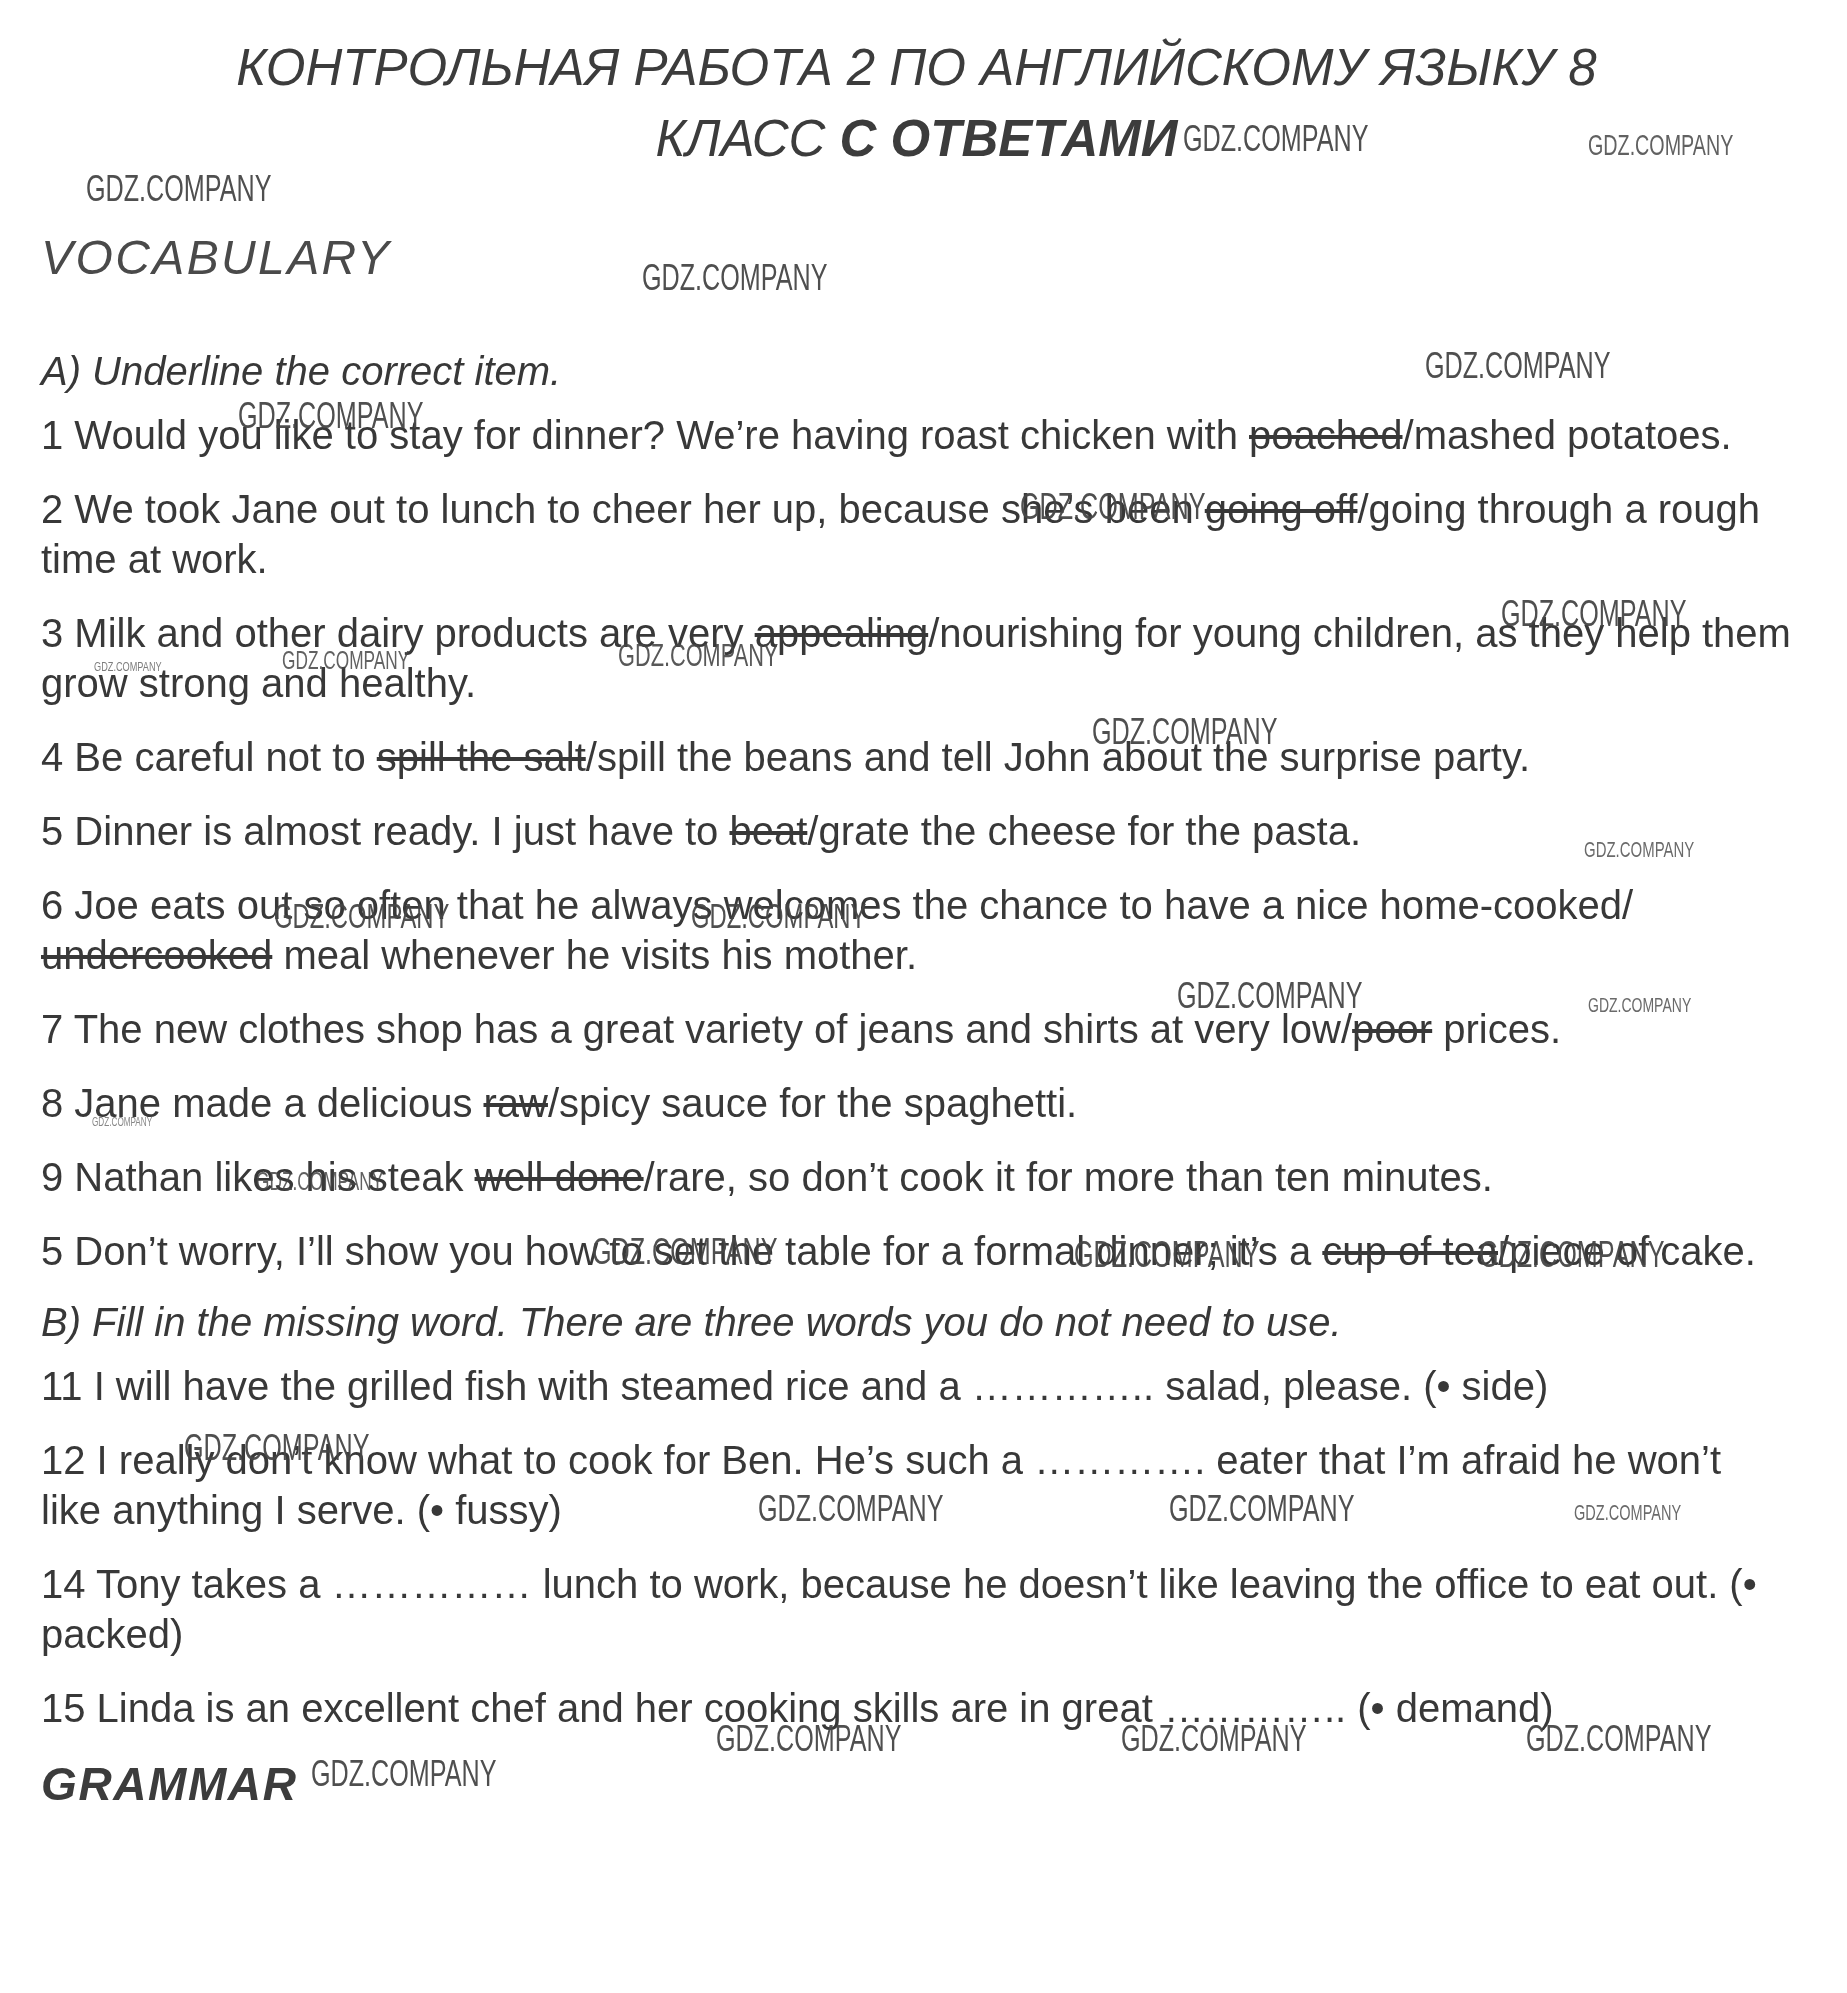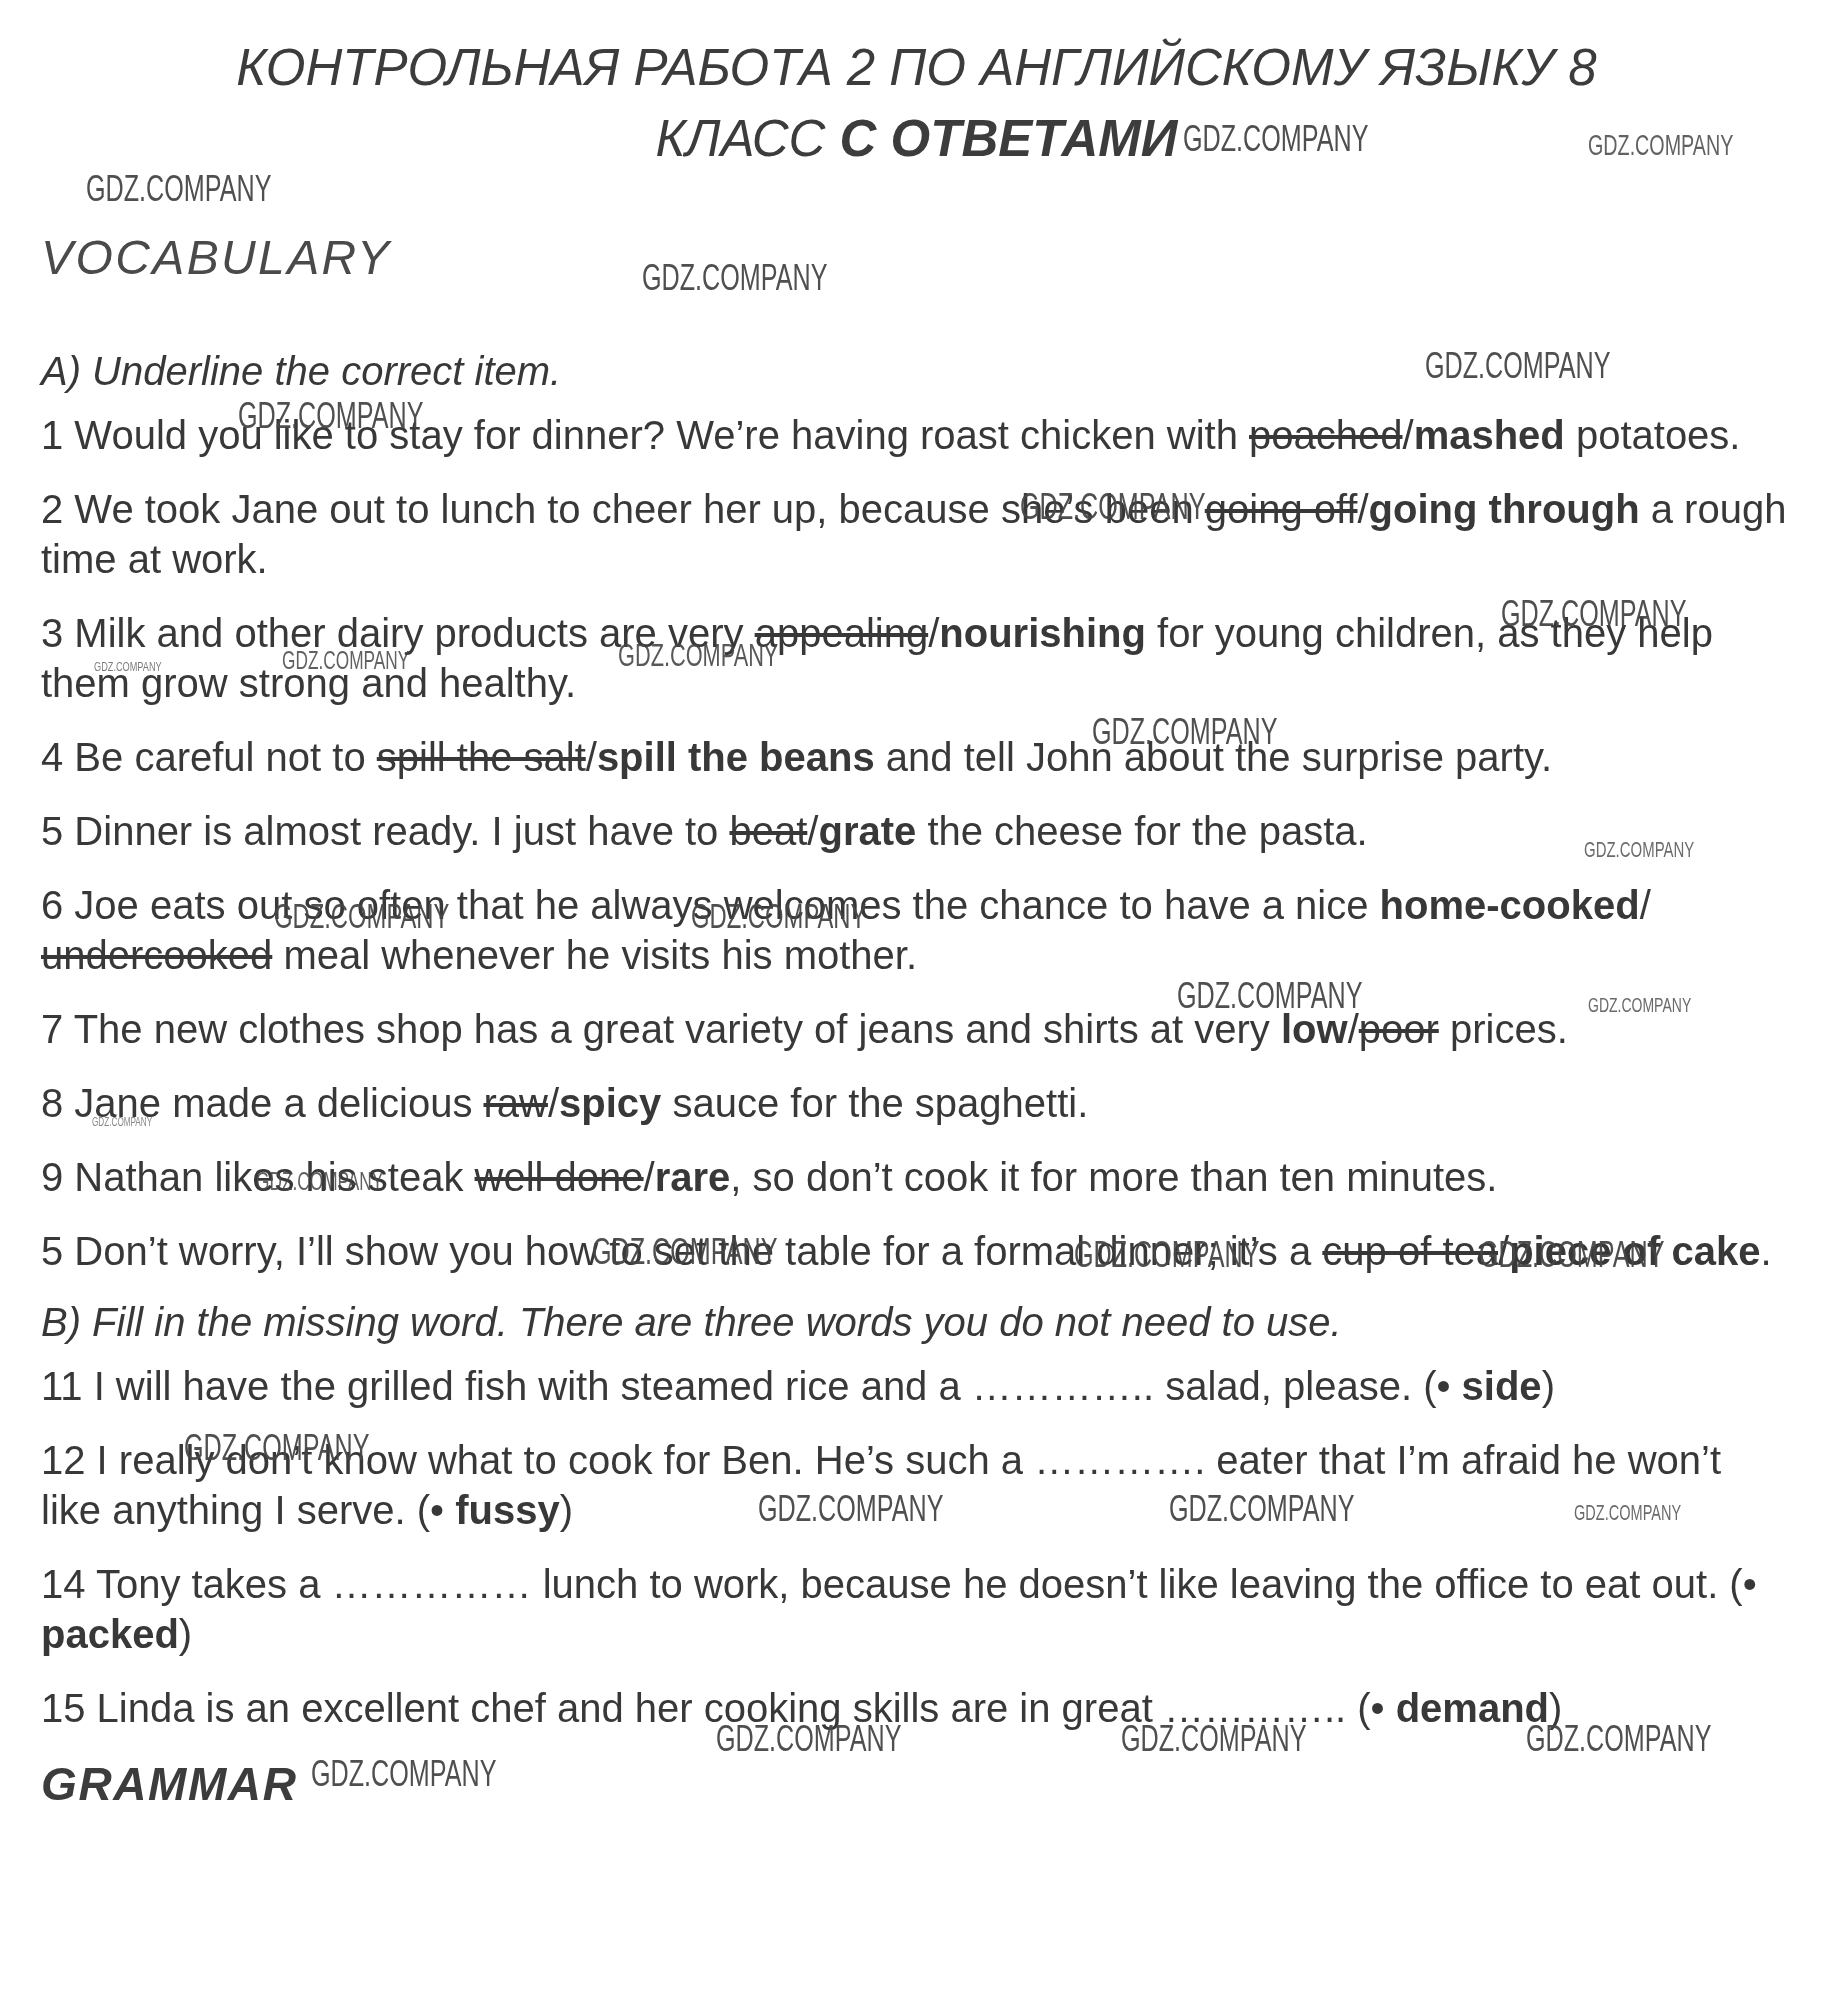--- a/index.html
+++ b/index.html
@@ -39,21 +39,21 @@
     font-size: 40px;
     font-style: italic;
     margin: 64px 0 16px 0;
   }
   .instruction.part-b { margin-top: 6.4px; }
   .item {
     font-size: 40px;
     line-height: 50px;
     margin: 0 0 24px 0;
   }
-  .item .b { font-weight: 700; }
+  .item .b { font-weight: 400; }
   .item .s { text-decoration: line-through; }
   .grammar-heading {
     font-size: 46px;
     font-style: italic;
     font-weight: 700;
     letter-spacing: 1.6px;
     margin: 11px 0 0 0;
     color: #3c3c3c;
   }
   .watermark-layer {

